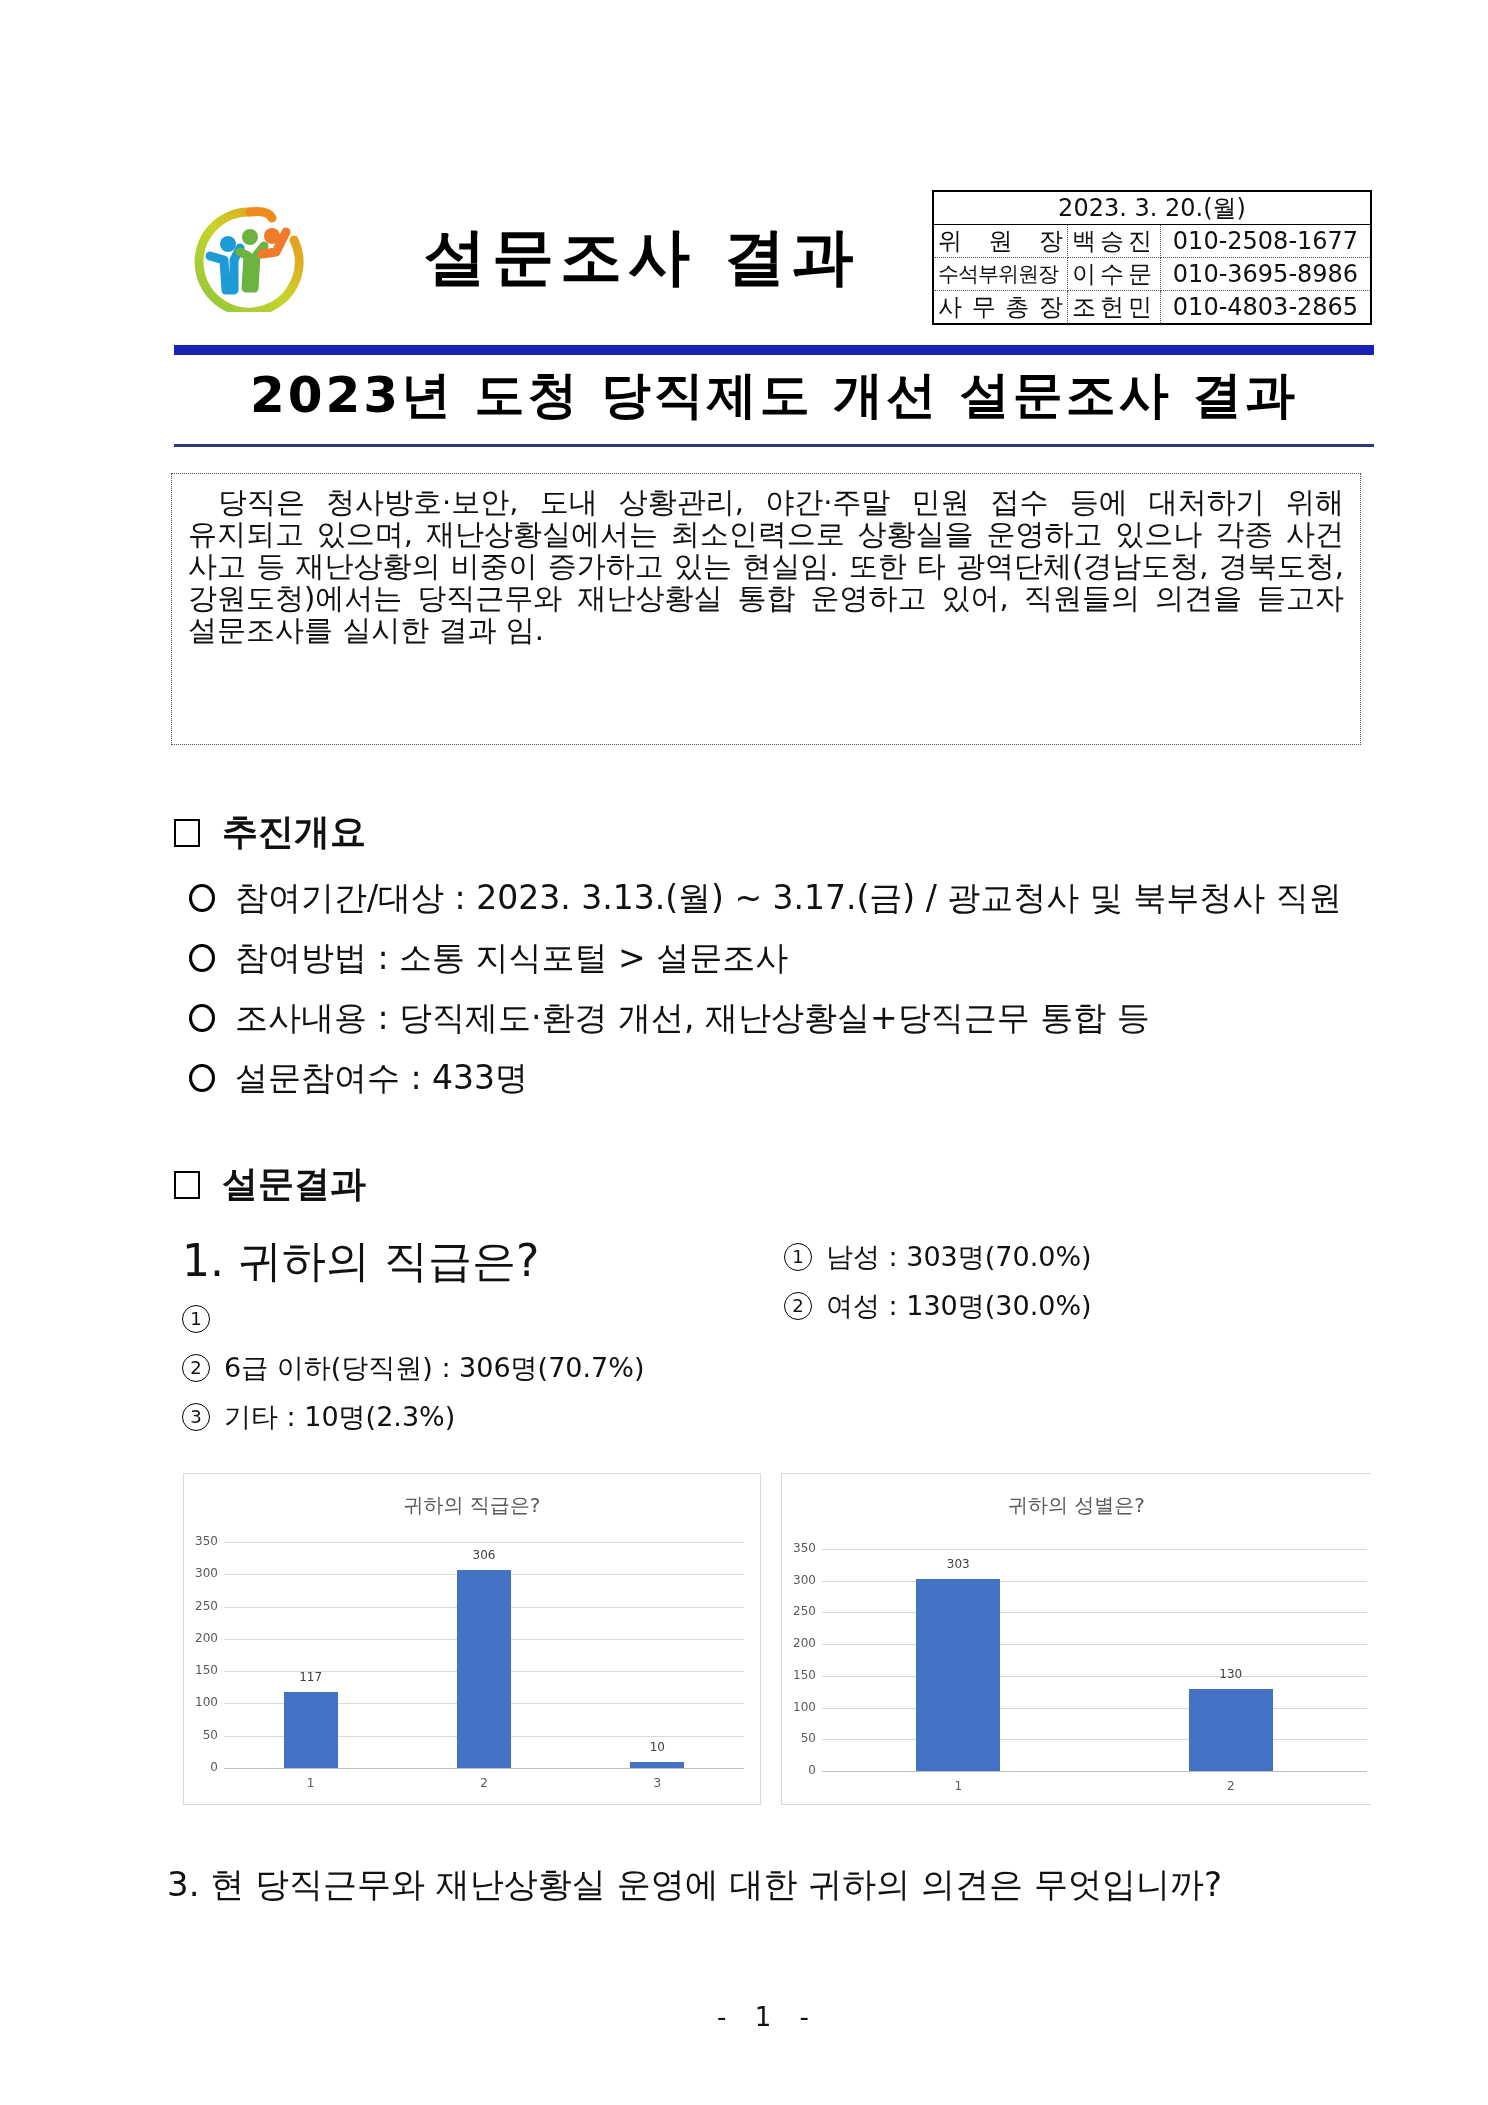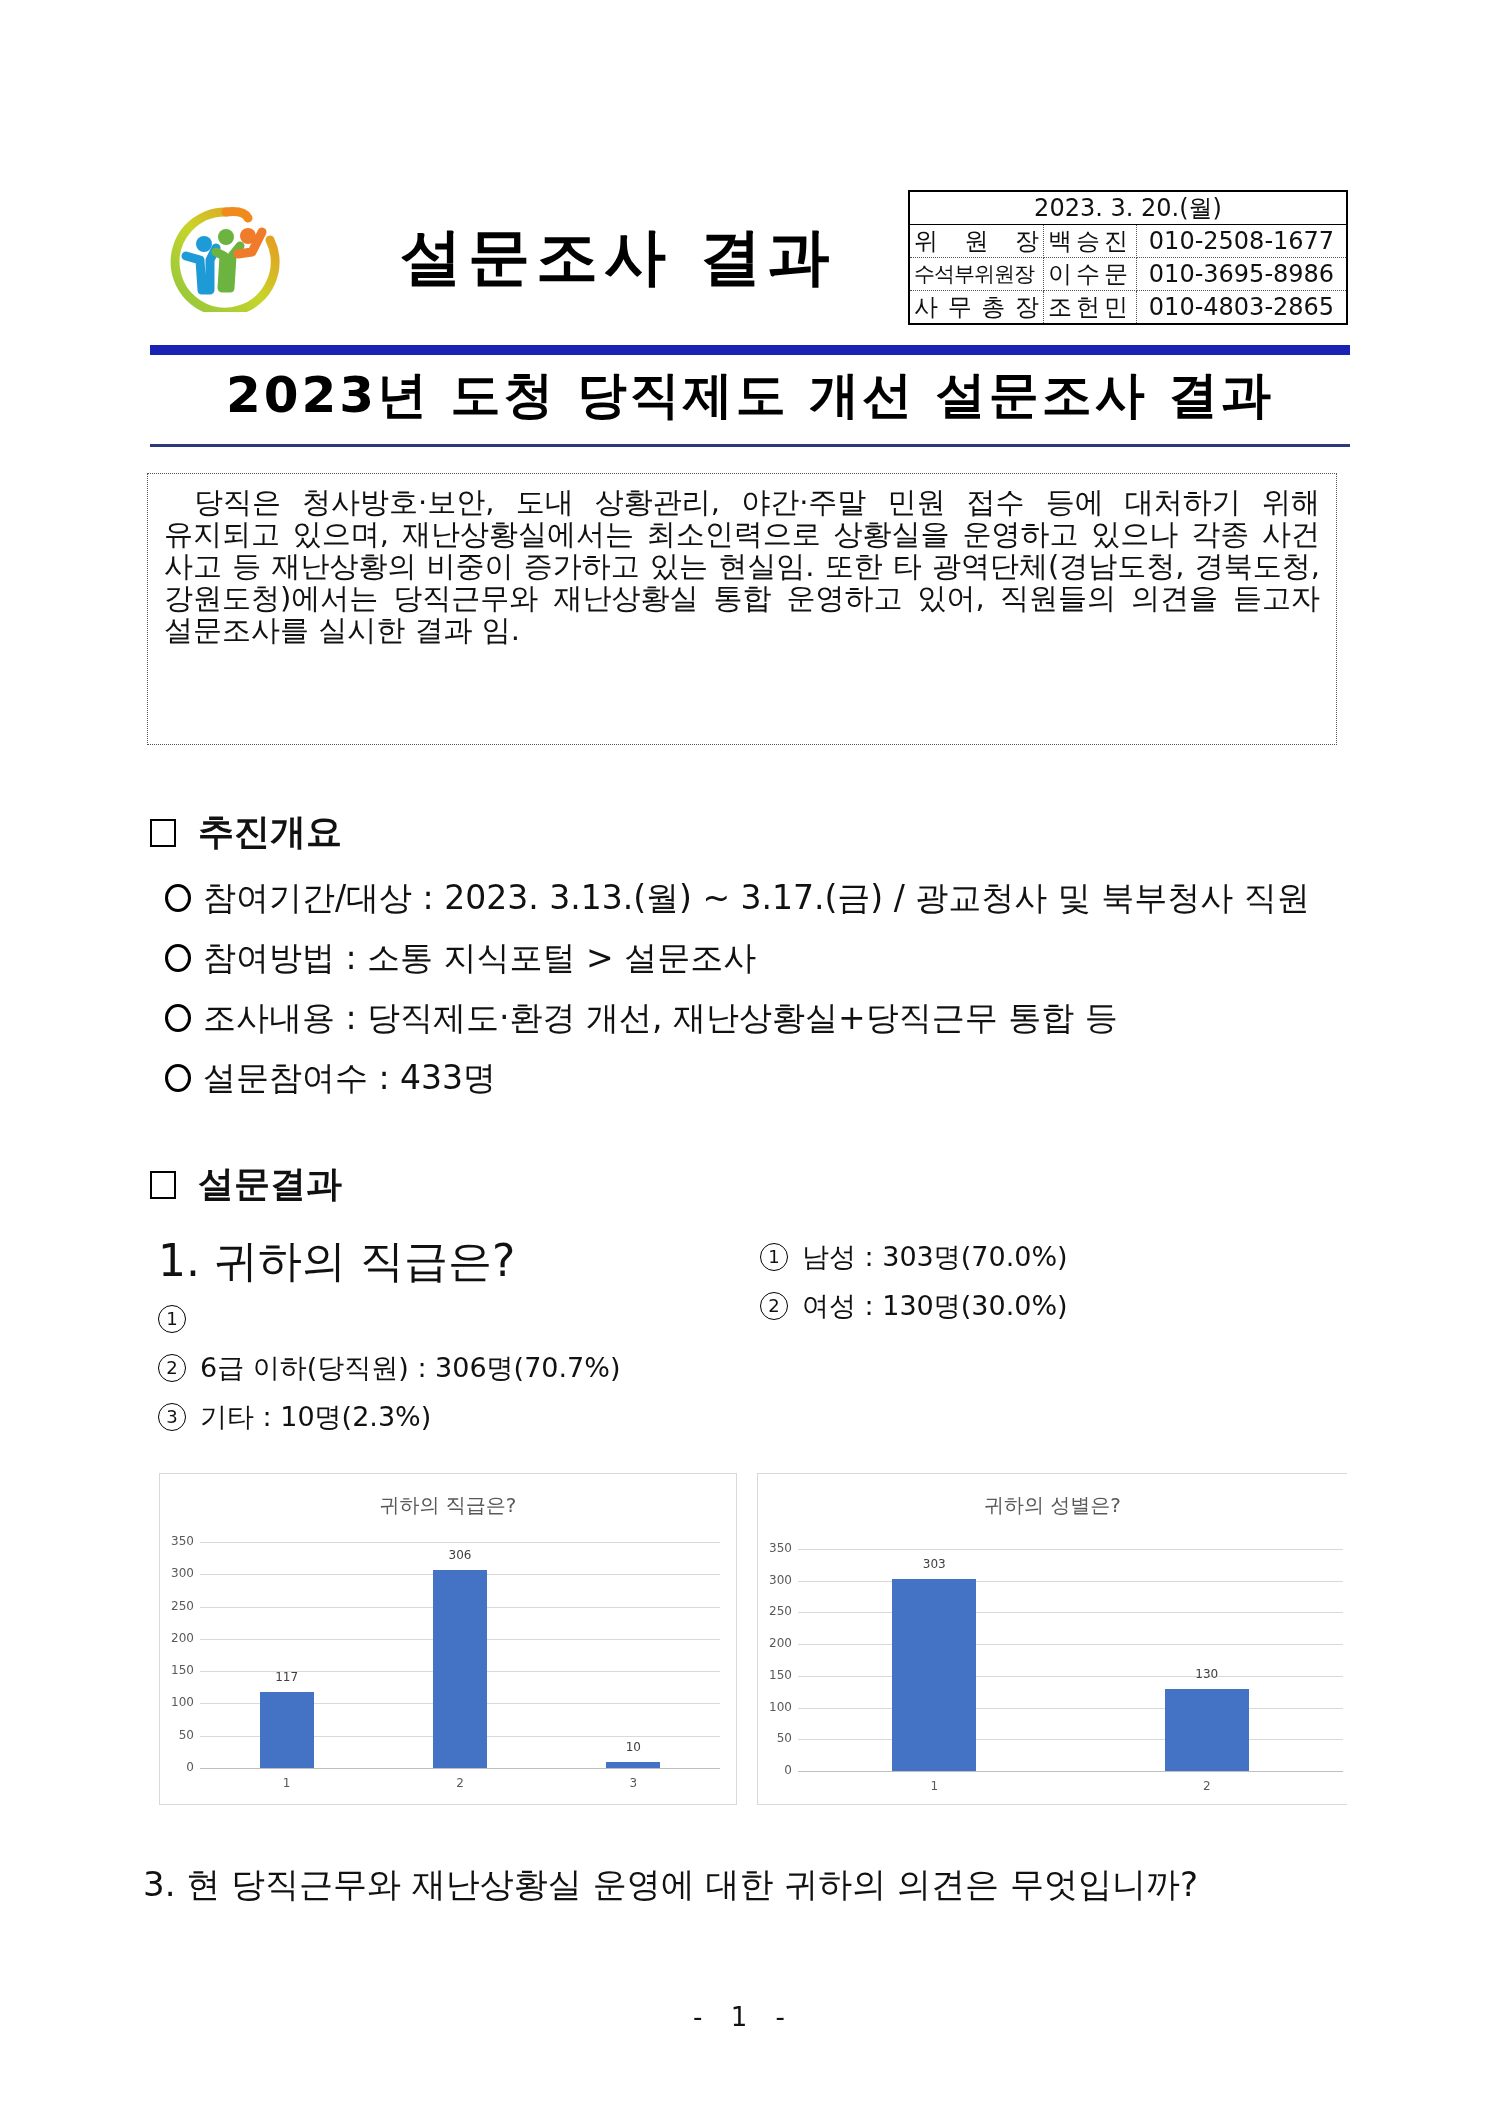--- a/index.html
+++ b/index.html
@@ -1,18 +1,18 @@
 <!DOCTYPE html>
 <html><head>
 <meta charset="utf-8">
 <style>
   html, body { margin:0; padding:0; background:#ffffff; }
   body { width:1488px; height:2105px; position:relative; overflow:hidden;
          font-family:"DejaVu Sans", "Liberation Sans", sans-serif; color:#111; }
-  .abs { position:absolute; }
+  .abs { position:absolute;margin-left:24px; }
 
   
   .logo { left:166px; top:204px; width:118px; height:108px; }
   .doc-label { left:400px; top:215px; width:400px; font-size:62px; font-weight:bold; letter-spacing:6px; color:#000; white-space:nowrap; }
   .org-table { left:908px; top:190px; width:440px; border:2px solid #000; border-collapse:collapse; font-size:24px; }
   .org-table td { border:1px dotted #555; padding:0 4px; height:32px; white-space:nowrap; }
   .org-table tr.date td { text-align:center; border-bottom:1px solid #000; border-left:none; border-right:none; height:32px; }
   .org-table td.role { width:125px; }
   .org-table td.role span { display:flex; justify-content:space-between; }
   .org-table td.name { width:82px; letter-spacing:4px; }
@@ -22,21 +22,21 @@
   .main-title { left:150px; top:362px; width:1200px; text-align:center; font-size:50px; font-weight:bold; letter-spacing:3px; color:#000; white-space:nowrap; }
   .rule-thin { left:150px; top:444px; width:1200px; height:3px; background:#2a3a7a; }
 
   .intro-box { left:147px; top:473px; width:1190px; height:272px; border:1.5px dotted #555; box-sizing:border-box; padding:12px 16px 0 16px; font-size:29px; line-height:32px; text-align:justify; text-align-last:auto; }
   .intro-box p { margin:0; text-indent:30px; word-break:keep-all; }
 
   
   .sec-head { left:150px; font-size:36px; font-weight:bold; display:flex; align-items:center; gap:22px; white-space:nowrap; }
   .sec-head .box { width:22px; height:24px; border:2.5px solid #000; display:inline-block; }
   .bullets { left:165px; top:868px; font-size:33px; }
-  .bullet { height:60px; display:flex; align-items:center; gap:12px; white-space:nowrap; }
+  .bullet { height:60px; display:flex; align-items:center; gap:20px; white-space:nowrap; }
   .bullet .circ { width:20px; height:22px; border:3px solid #000; border-radius:50%; display:inline-block; }
 
   .q { font-size:44px; white-space:nowrap; }
   .opt { font-size:27px; height:49px; display:flex; align-items:center; gap:14px; white-space:nowrap; }
   .opt .num { width:26px; height:26px; border:1.5px solid #000; border-radius:50%; font-size:18px; display:inline-flex; align-items:center; justify-content:center; }
 
   
   .chart { border:1.5px solid #d9d9d9; box-sizing:border-box; background:#fff; }
   .chart .ctitle { position:absolute; left:0; right:0; top:18px; text-align:center; font-size:20px; color:#595959; }
   .chart .plot { position:absolute; }

